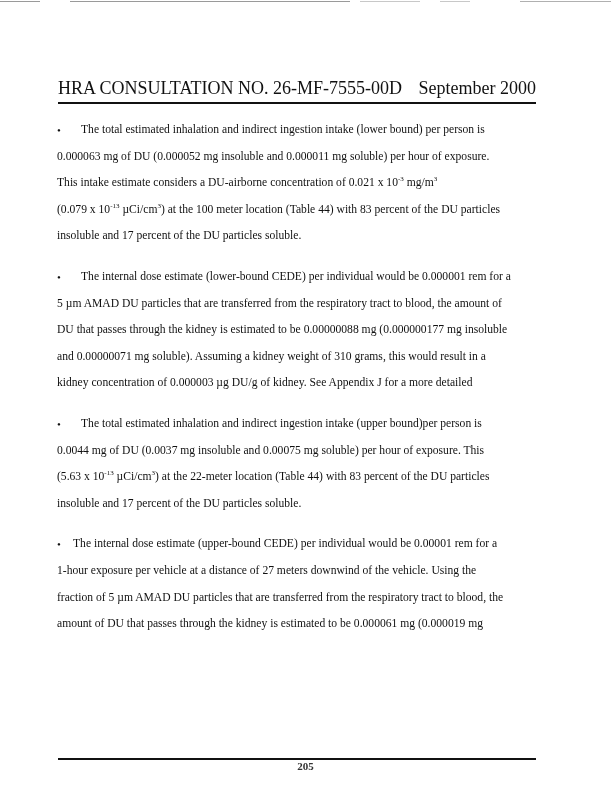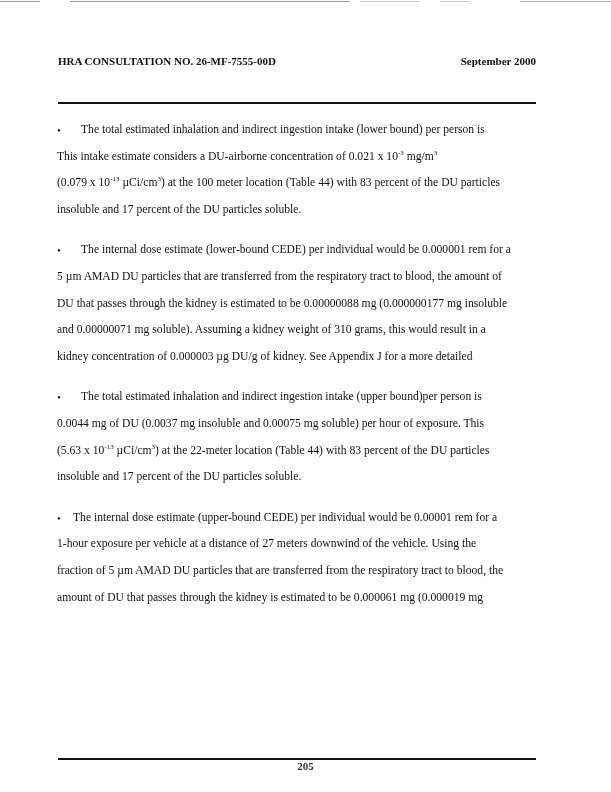--- a/index.html
+++ b/index.html
@@ -6,23 +6,23 @@
   body {
     width: 611px; height: 792px; position: relative; overflow: hidden;
     font-family: "Liberation Serif", "DejaVu Serif", serif;
     color: #111111;
   }
   .scan-top {
     position: absolute; left: 0; top: 0; width: 611px; height: 3px;
   }
   .scan-top .seg { position: absolute; top: 1px; height: 1px; background: #9a9a9a; }
   .header {
-    position: absolute; left: 58px; top: 55px; width: 478px;
+    position: absolute; left: 58px; top: 78px; width: 478px;
     display: flex; justify-content: space-between; align-items: baseline;
-    font-weight: bold; font-size: 11px; letter-spacing: 0;
+    font-weight: normal; font-size: 18px; letter-spacing: 0;
   }
   .rule-top {
     position: absolute; left: 58px; top: 102px; width: 478px; height: 2px;
     background: #111111;
   }
   .content {
     position: absolute; left: 57px; top: 117px; width: 490px;
     font-size: 11.6px; line-height: 26.6px;
   }
   .line { white-space: nowrap; height: 26.6px; }
@@ -58,20 +58,21 @@
 </div>
 <div class="rule-top"></div>
 
 <div class="content">
 
   <div class="para">
     <div class="line bullet-line">
       <span class="bullet">•</span>
       <span style="margin-left:8px;">The total estimated inhalation and indirect ingestion intake (lower bound) per person is</span>
     </div>
+    <div class="line">0.000063 mg of DU (0.000052 mg insoluble and 0.000011 mg soluble) per hour of exposure.</div>
     <div class="line"><span>This intake estimate considers a DU-airborne concentration of 0.021 x 10</span><sup>-3</sup><span> mg/m</span><sup>3</sup></div>
     <div class="line"><span>(0.079 x 10</span><sup>-13</sup><span> µCi/cm</span><sup>3</sup><span>) at the 100 meter location (Table 44) with 83 percent of the DU particles</span></div>
     <div class="line">insoluble and 17 percent of the DU particles soluble.</div>
   </div>
 
   <div class="para">
     <div class="line bullet-line">
       <span class="bullet">•</span>
       <span style="margin-left:8px;">The internal dose estimate (lower-bound CEDE) per individual would be 0.000001 rem for a</span>
     </div>

